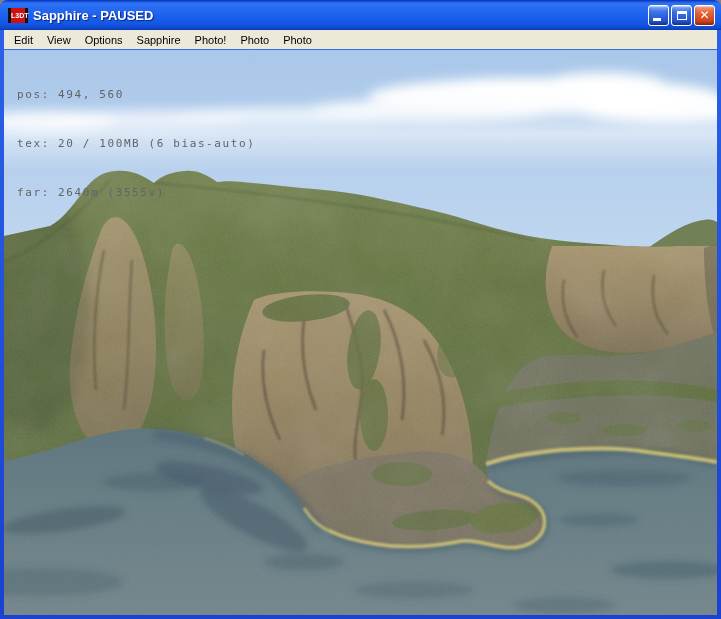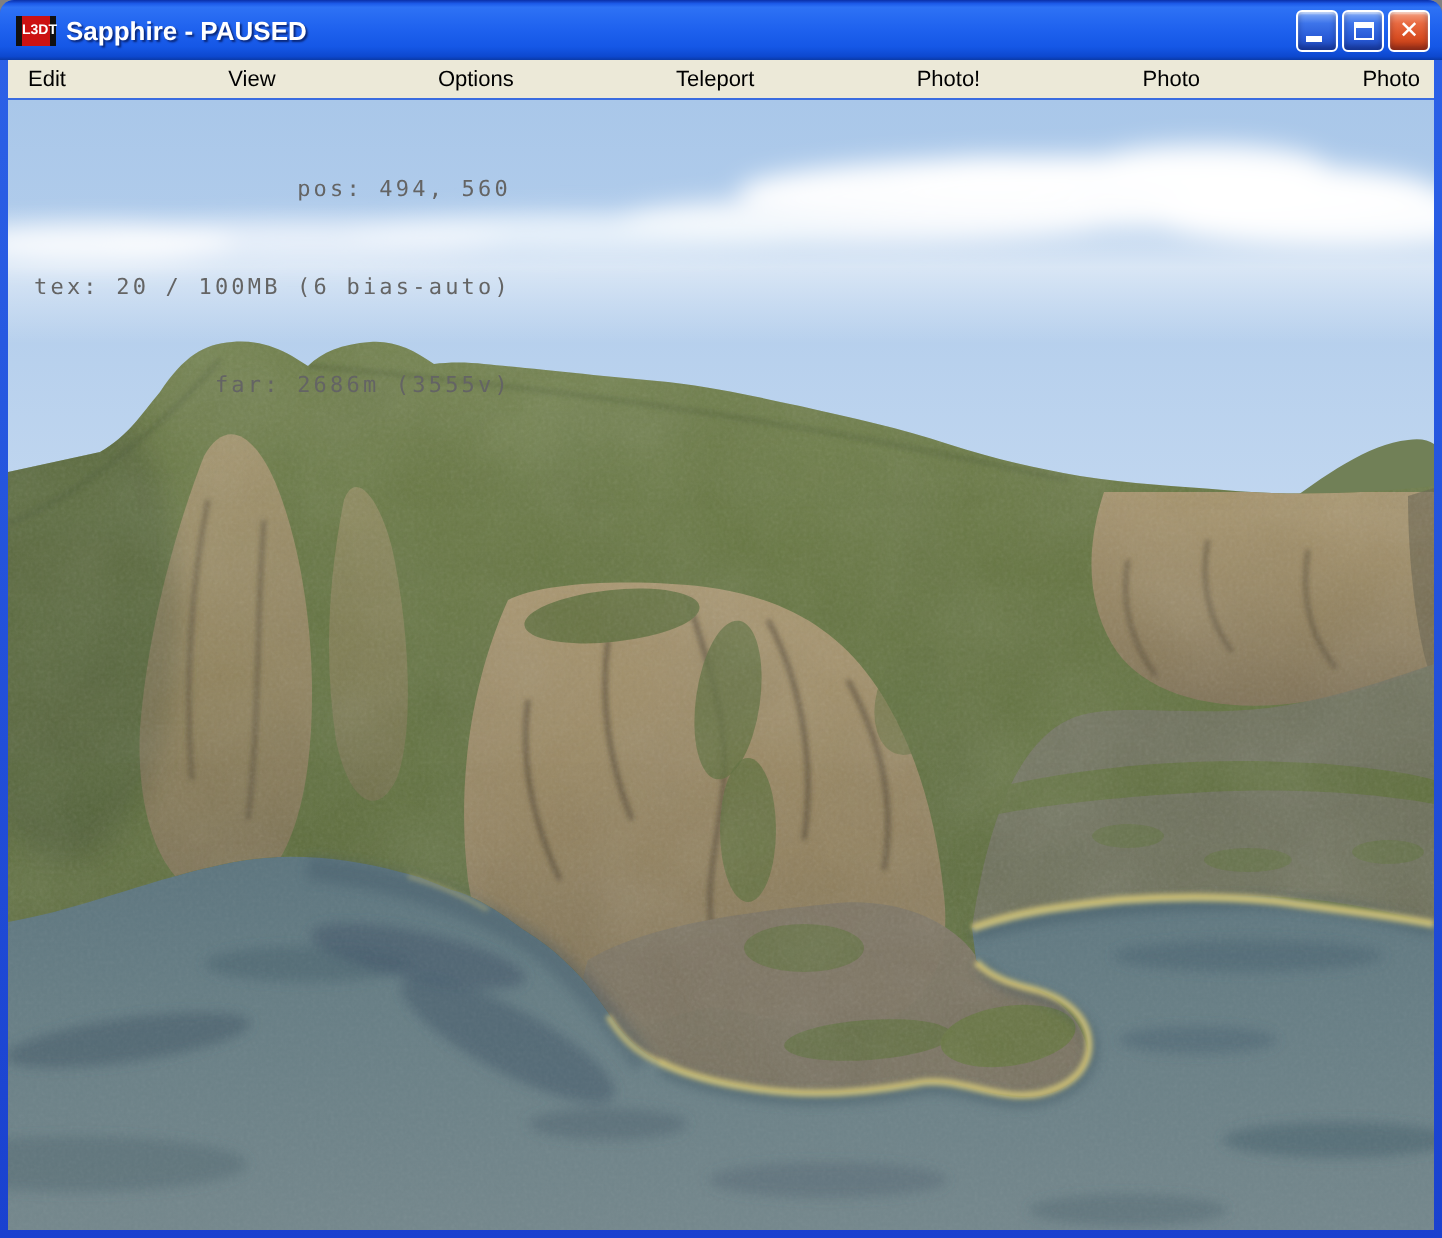--- a/index.html
+++ b/index.html
@@ -41,33 +41,33 @@
     background:linear-gradient(180deg,#f4a183 0%,#e86a41 30%,#d94f24 65%,#c23a10 100%);
     color:#fff;font-size:12px;font-weight:bold;line-height:19px;text-align:center;
     font-family:"DejaVu Sans",sans-serif;
   }
   .glyph-min{position:absolute;left:4px;bottom:4px;width:8px;height:3px;background:#fff;}
   .glyph-max{position:absolute;left:5px;top:5px;width:10px;height:9px;border:1px solid #fff;border-top:3px solid #fff;}
   
   .menubar{
     position:absolute;left:4px;top:30px;width:713px;height:20px;
     background:#ece9d8;border-bottom:1px solid #3a6ce0;
-    display:flex;align-items:center;padding-left:3px;justify-content:space-between;
+    display:flex;align-items:center;padding-left:3px;
   }
   .menu-item{
     font-size:11px;color:#000;padding:2px 7px;white-space:nowrap;cursor:default;
   }
   
   .viewport{position:absolute;left:4px;top:50px;width:713px;height:565px;overflow:hidden;background:#bcd2ee;}
   .viewport svg{display:block;}
   .hud{
     position:absolute;left:13px;top:5px;
     font-family:"DejaVu Sans Mono","Liberation Mono",monospace;
     font-size:11px;line-height:16.2px;letter-spacing:1.6px;
-    color:#646464;white-space:pre;text-align:right;
+    color:#646464;white-space:pre;
   }
 </style>
 </head>
 <body>
 
 <div class="window">
 
   <div class="titlebar">
     <div class="app-icon">L3DT</div>
     <div class="title-text">Sapphire - PAUSED</div>
@@ -79,21 +79,21 @@
           <span class="glyph-max"></span>
         </div>
       <div class="wbtn close">✕</div>
     </div>
   </div>
 
   <div class="menubar">
     <span class="menu-item">Edit</span>
     <span class="menu-item">View</span>
     <span class="menu-item">Options</span>
-    <span class="menu-item">Teleport</span>
+    <span class="menu-item">Sapphire</span>
     <span class="menu-item">Photo!</span>
     <span class="menu-item">Photo</span>
     <span class="menu-item">Photo</span>
   </div>
 
   <div class="viewport">
     <svg width="713" height="565" viewBox="0 0 713 565">
       <defs>
         <linearGradient id="sky" x1="0" y1="0" x2="0" y2="1">
           <stop offset="0%" stop-color="#a9c7e9"></stop>
@@ -242,17 +242,17 @@
         <path d="M482,414 C506,406 520,404 556,400 C584,398 620,398 644,402 C668,405 692,408 713,412" stroke-width="4" opacity="0.9"></path>
         <path d="M484,431 C492,439 502,442 514,445 C532,450 543,462 540,477 C537,491 519,500 499,497 C484,495 468,488 452,492 C424,497 396,498 372,494 C352,491 336,486 326,481" stroke-width="3.5" opacity="0.9"></path>
         <path d="M300,458 C306,468 314,477 328,482" stroke-width="3" opacity="0.8"></path>
         <path d="M200,388 C214,392 228,398 240,405" stroke-width="2" opacity="0.45"></path>
       </g>
     </svg>
 
     <div class="hud">
       <div class="hud-line">pos: 494, 560</div>
       <div class="hud-line">tex: 20 / 100MB (6 bias-auto)</div>
-      <div class="hud-line">far: 2686m (3555v)</div>
+      <div class="hud-line">far: 2640m (3555v)</div>
     </div>
   </div>
 
 </div>
 
 </body></html>

